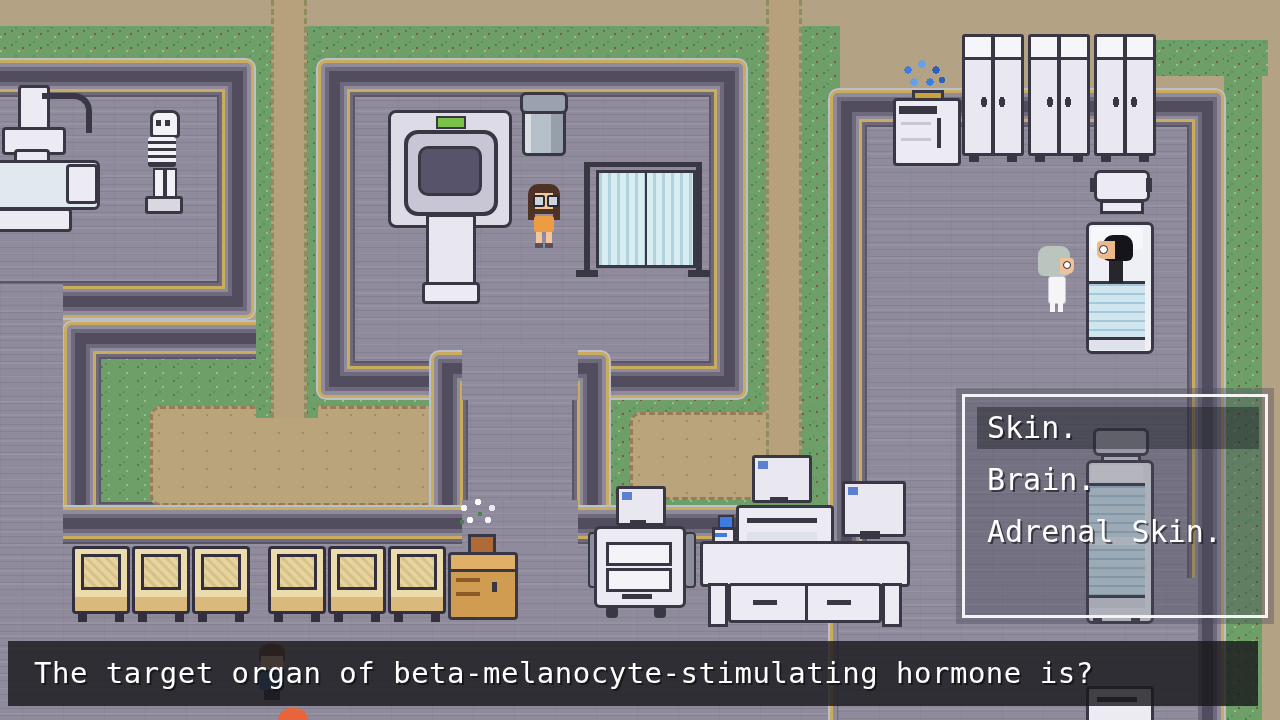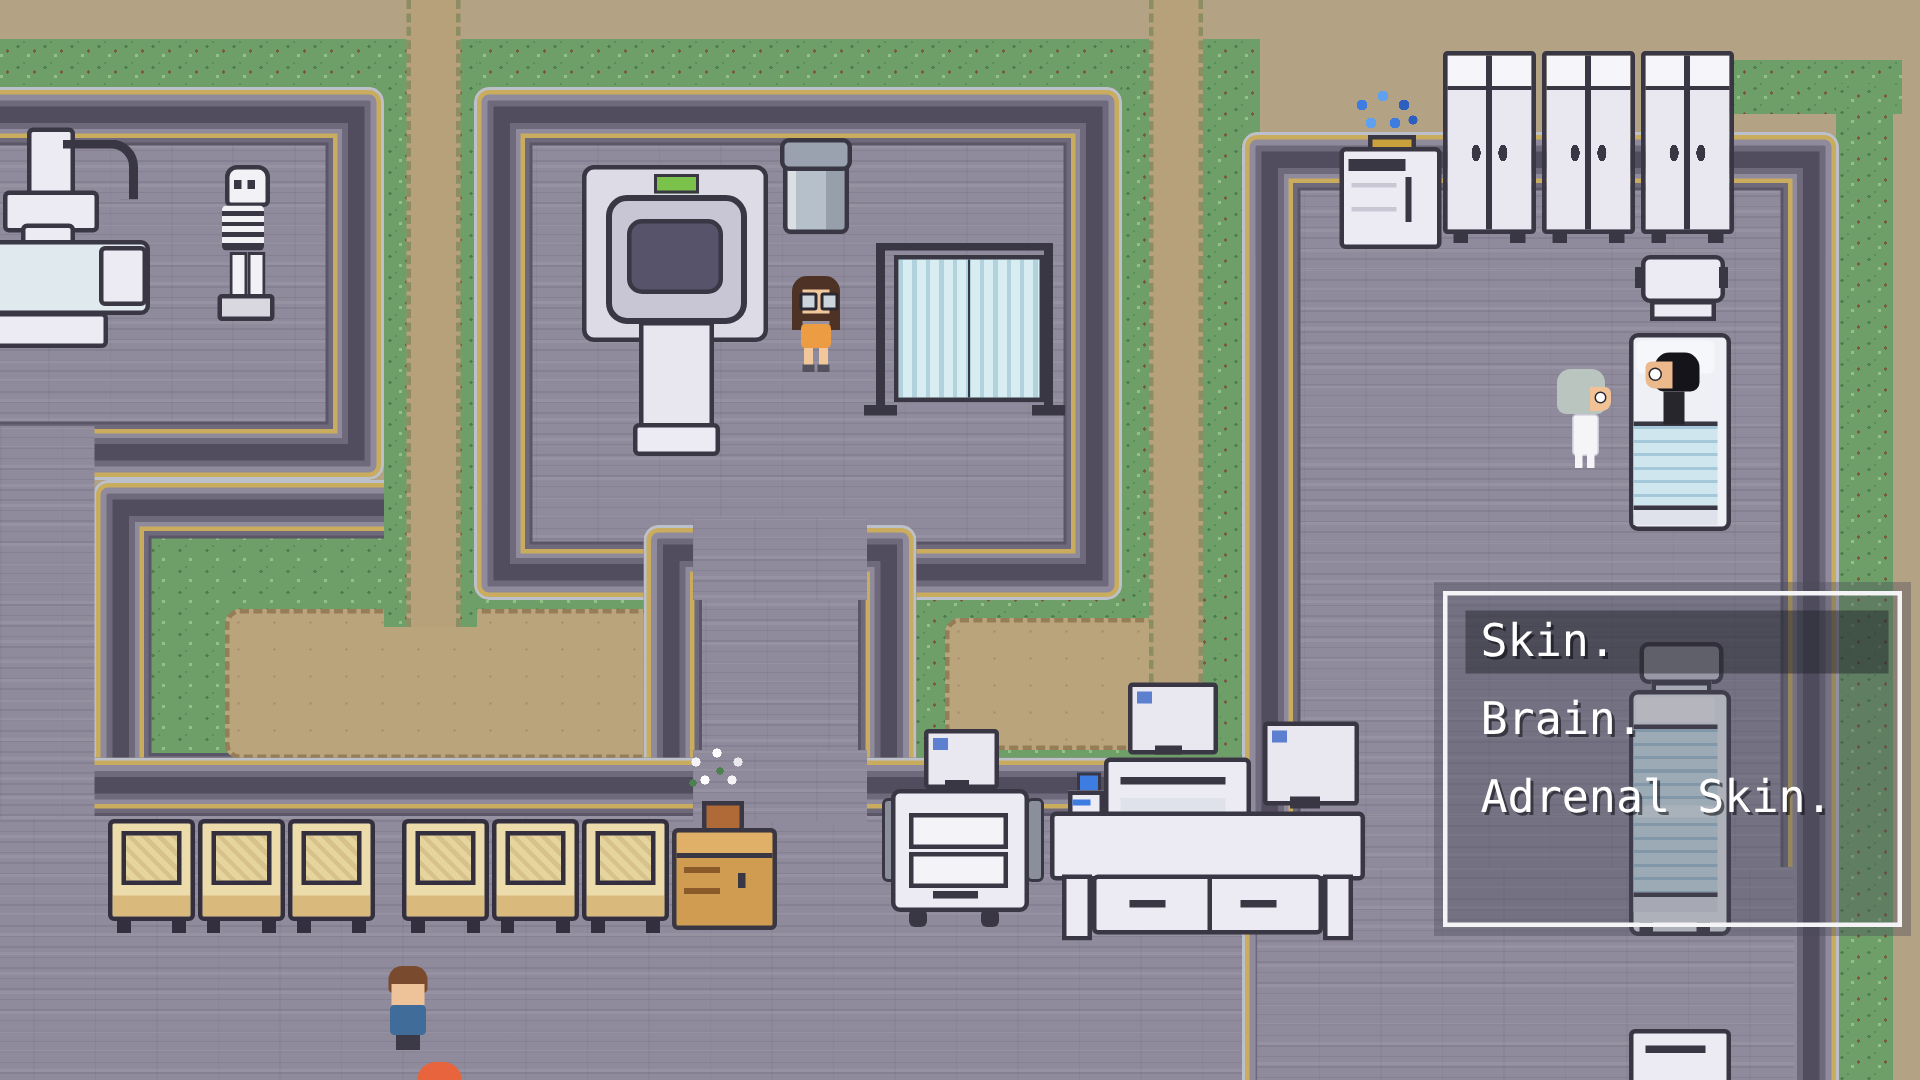--- a/index.html
+++ b/index.html
@@ -318,14 +318,17 @@
   <div class="o" style="left:278px;top:708px;width:30px;height:16px;background:#e8643c;border-radius:14px 14px 4px 4px;"></div>
 
   <div class="o choice-box">
     <div class="choice-inner">
       <div class="choice-opt selected">Skin.</div>
       <div class="choice-opt">Brain.</div>
       <div class="choice-opt">Adrenal Skin.</div>
     </div>
   </div>
 
+  <div class="o dialogue">
+    <span>The target organ of beta-melanocyte-stimulating hormone is?</span>
+  </div>
 
 </div>
 
 </body></html>

